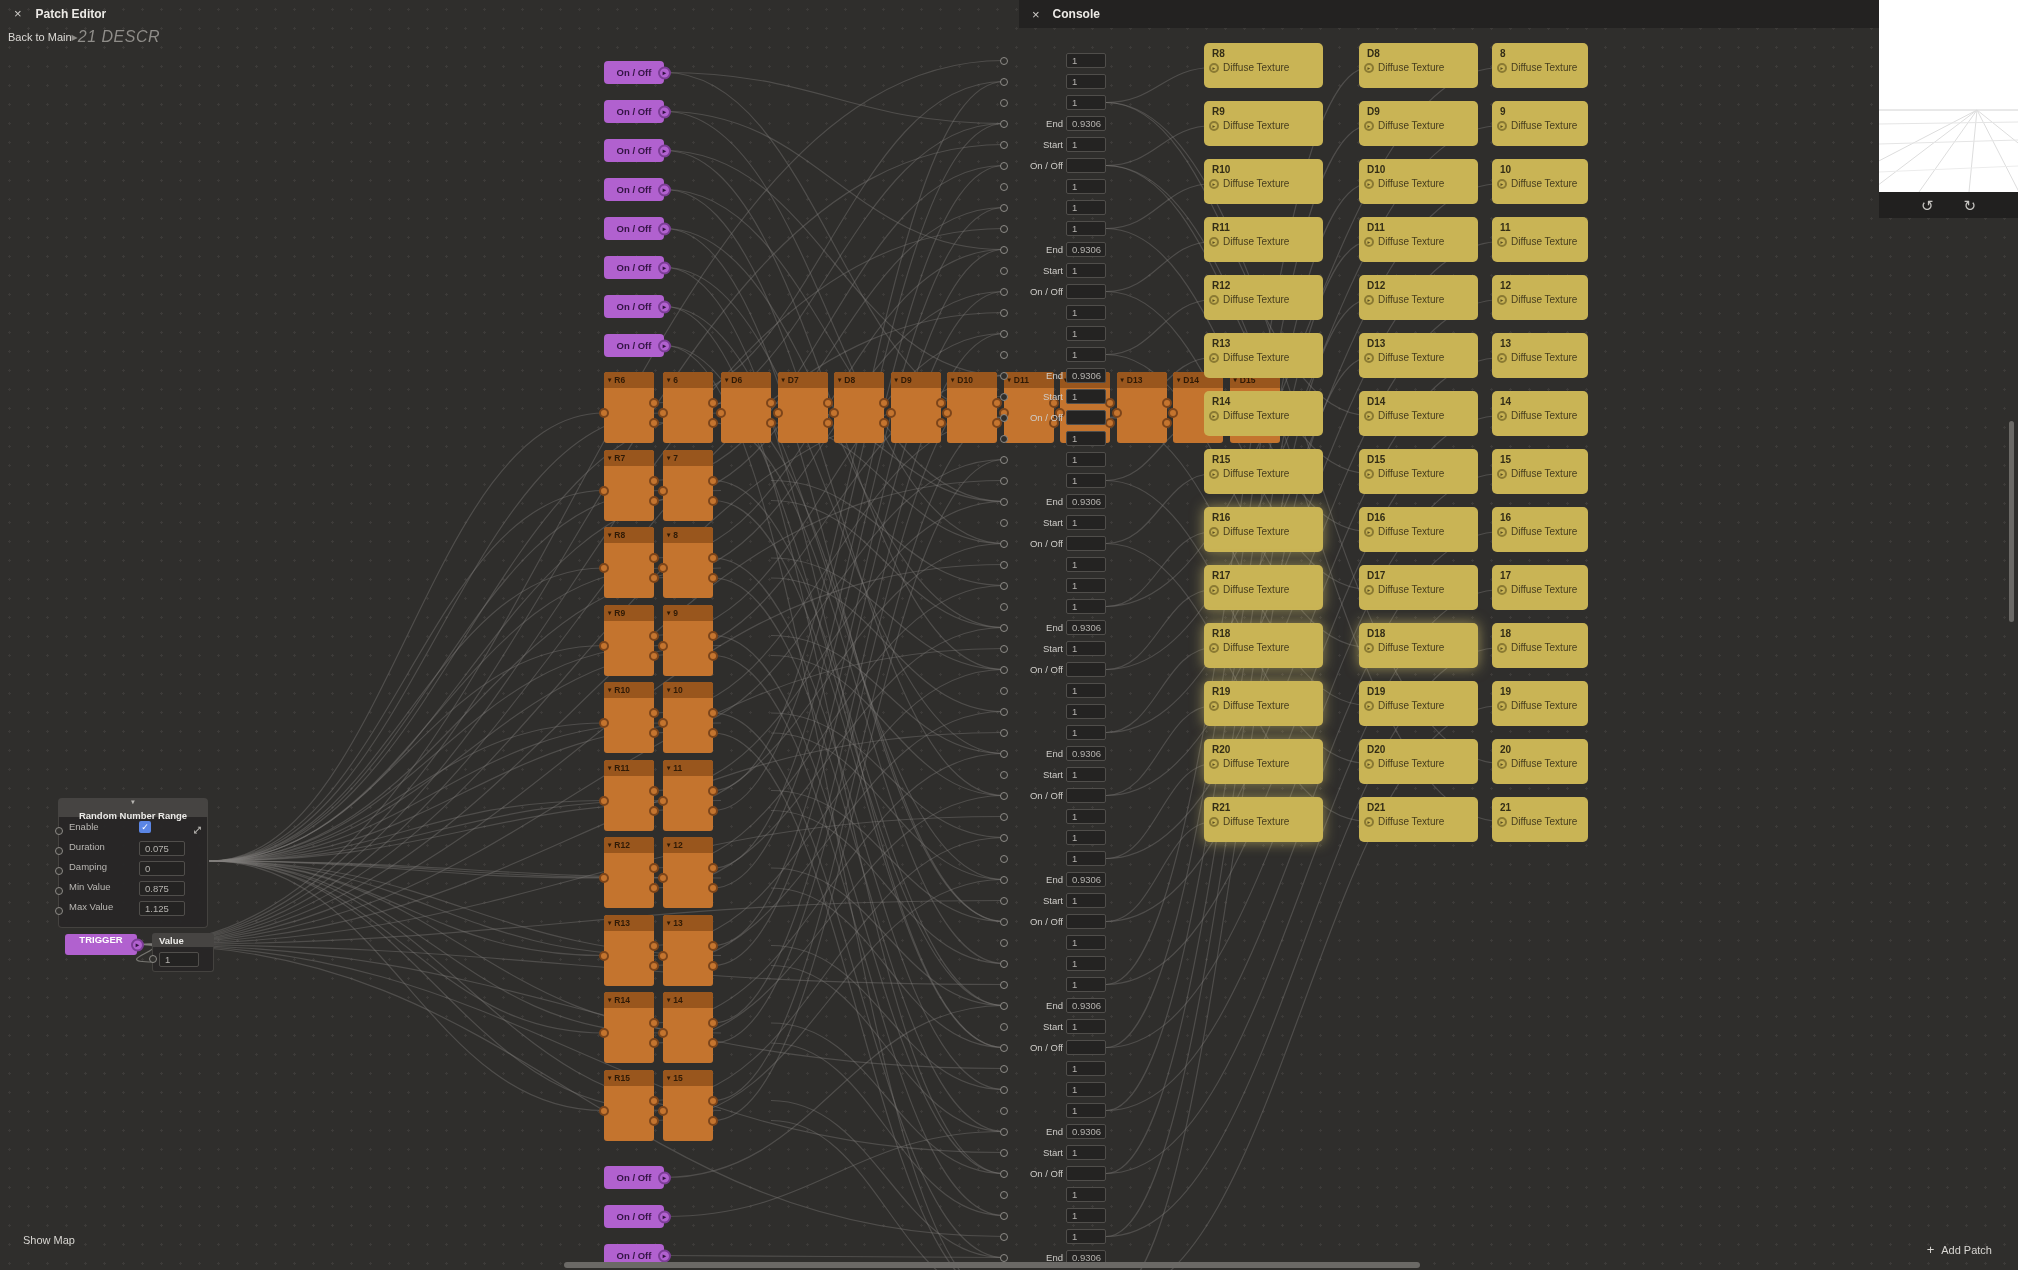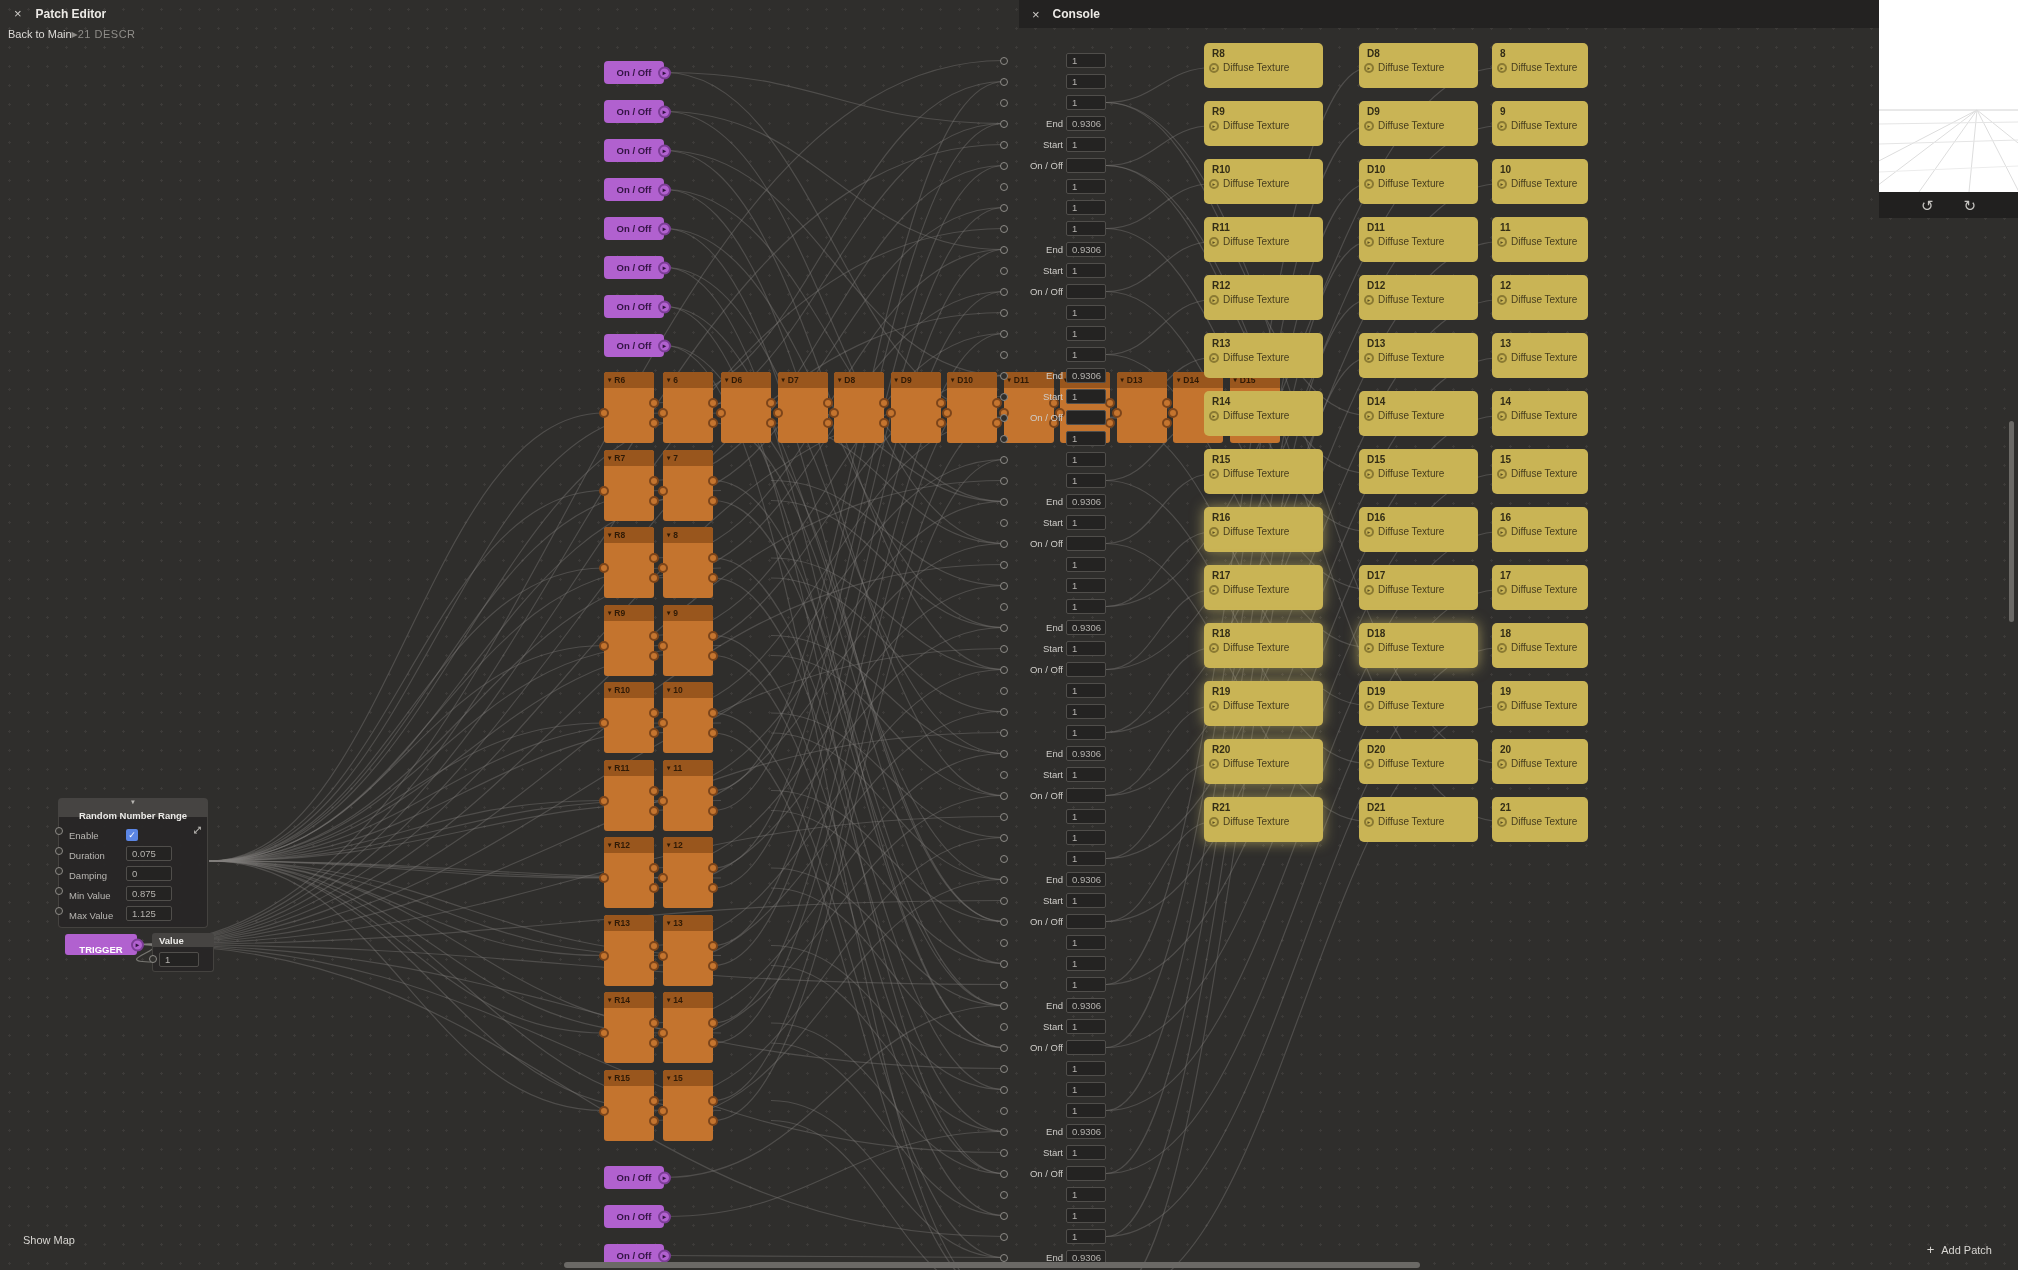--- a/index.html
+++ b/index.html
@@ -12,21 +12,21 @@
   .wire{fill:none;stroke:#84827e;stroke-width:1.2;opacity:.38;}
   .layer{position:absolute;z-index:2;}
 
   
   .patch-header{position:absolute;left:14px;top:6px;display:flex;align-items:center;gap:14px;z-index:5;}
   .close-x{color:#cfcdc9;font-size:13px;cursor:pointer;}
   .panel-title{color:#eceae6;font-size:12px;font-weight:bold;}
   .breadcrumb{position:absolute;left:8px;top:28px;display:flex;align-items:center;z-index:5;}
   .crumb-back{color:#dddbd7;font-size:11px;}
   .crumb-arrow{color:#8a8884;font-size:8px;}
-  .crumb-current{color:#8f8d89;font-size:11px;letter-spacing:.5px;}
+  .crumb-current{color:#8f8d89;font-size:16px;letter-spacing:.5px;font-style:italic;}
   .console-bar{position:absolute;left:1019px;top:0;width:860px;height:28px;background:#232221;z-index:3;
     display:flex;align-items:center;gap:13px;padding:0 13px;box-sizing:border-box;}
 
   
   .preview{position:absolute;left:1879px;top:0;width:139px;z-index:4;}
   .preview-screen{width:139px;height:192px;background:#ffffff;}
   .preview-toolbar{width:139px;height:26px;background:#21201f;display:flex;align-items:center;justify-content:center;gap:30px;}
   .ptool{color:#c6c4c0;font-size:15px;line-height:1;cursor:pointer;}
 
   
@@ -64,31 +64,31 @@
   #ycol2 .ynode{width:96px;}
 
   
   .rnr{position:absolute;left:58px;top:798px;width:150px;z-index:2;}
   .rnr-head{height:19px;background:#464442;border-radius:4px 4px 0 0;display:flex;align-items:center;gap:4px;
     padding:0 7px;font-size:9.5px;font-weight:bold;color:#ecebe8;flex-direction:column;}
   .rnr-head .chev{color:#b8b6b2;}
   .rnr-expand{margin-left:auto;color:#b8b6b2;font-size:9px;cursor:pointer;}
   .rnr-body{background:rgba(40,39,38,.96);border:1px solid #44423f;border-top:none;border-radius:0 0 4px 4px;
     padding:4px 6px 6px 10px;}
-  .rnr-row{display:flex;align-items:flex-end;height:20px;gap:5px;position:relative;}
+  .rnr-row{display:flex;align-items:flex-start;height:20px;gap:18px;position:relative;}
   .rdot{position:absolute;left:-14px;top:6px;}
   .rnr-label{width:52px;font-size:9.5px;color:#b9b7b3;flex:none;}
   .rnr-input{width:46px;}
   .checkbox{width:12px;height:12px;background:#5b86e5;border-radius:2px;color:#fff;font-size:9px;
     display:flex;align-items:center;justify-content:center;}
   .rnr-out-anchor{position:absolute;right:-2px;top:62px;width:2px;height:2px;}
 
   
   .trigger{position:absolute;left:65px;top:934px;width:72px;height:21px;background:#b161cf;border-radius:3px;z-index:2;
-    display:flex;align-items:flex-end;justify-content:center;font-size:9.5px;font-weight:bold;color:#ffffff;}
+    display:flex;align-items:flex-start;justify-content:center;font-size:9.5px;font-weight:bold;color:#ffffff;}
   .vnode{position:absolute;left:152px;top:933px;width:62px;z-index:2;}
   .vhead{height:14px;background:#464442;border-radius:3px 3px 0 0;display:flex;align-items:center;padding:0 7px;
     font-size:9.5px;font-weight:bold;color:#ecebe8;}
   .vbody{height:24px;background:rgba(40,39,38,.96);border:1px solid #44423f;border-top:none;border-radius:0 0 3px 3px;
     display:flex;align-items:center;padding:0 6px;position:relative;}
   .vin{position:absolute;left:-4px;top:8px;}
 
   
   .show-map{position:absolute;left:23px;bottom:24px;font-size:11px;color:#d8d6d2;z-index:5;cursor:pointer;}
   .add-patch{position:absolute;right:26px;bottom:13px;display:flex;align-items:center;gap:7px;

